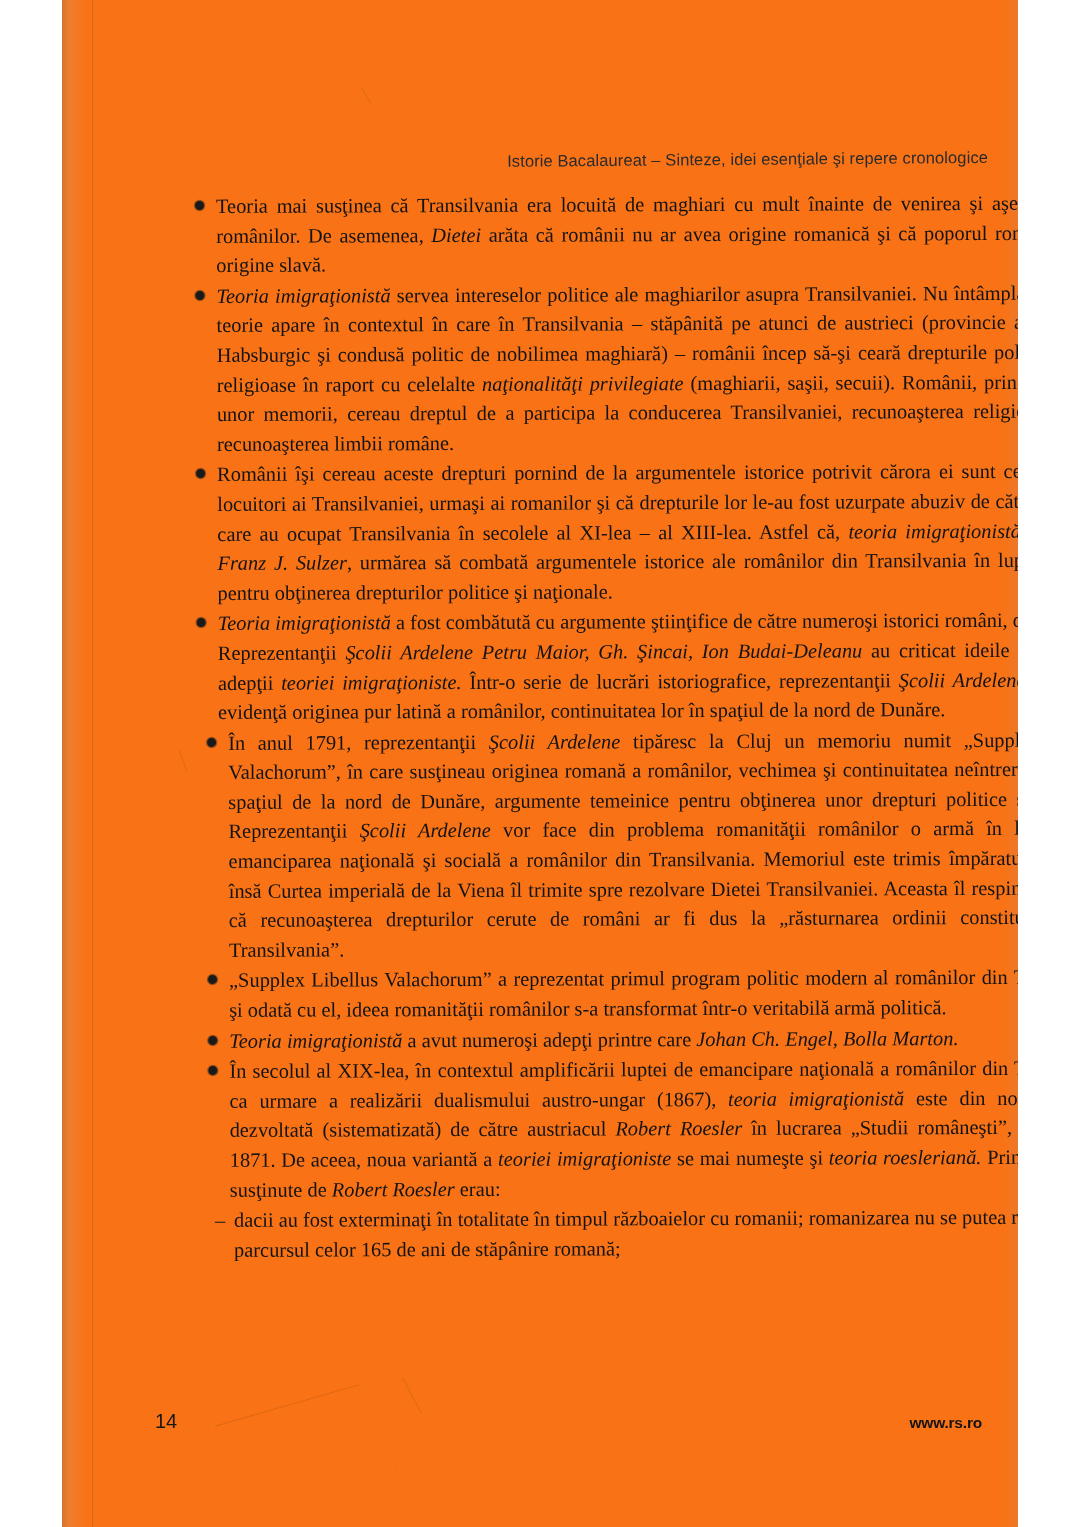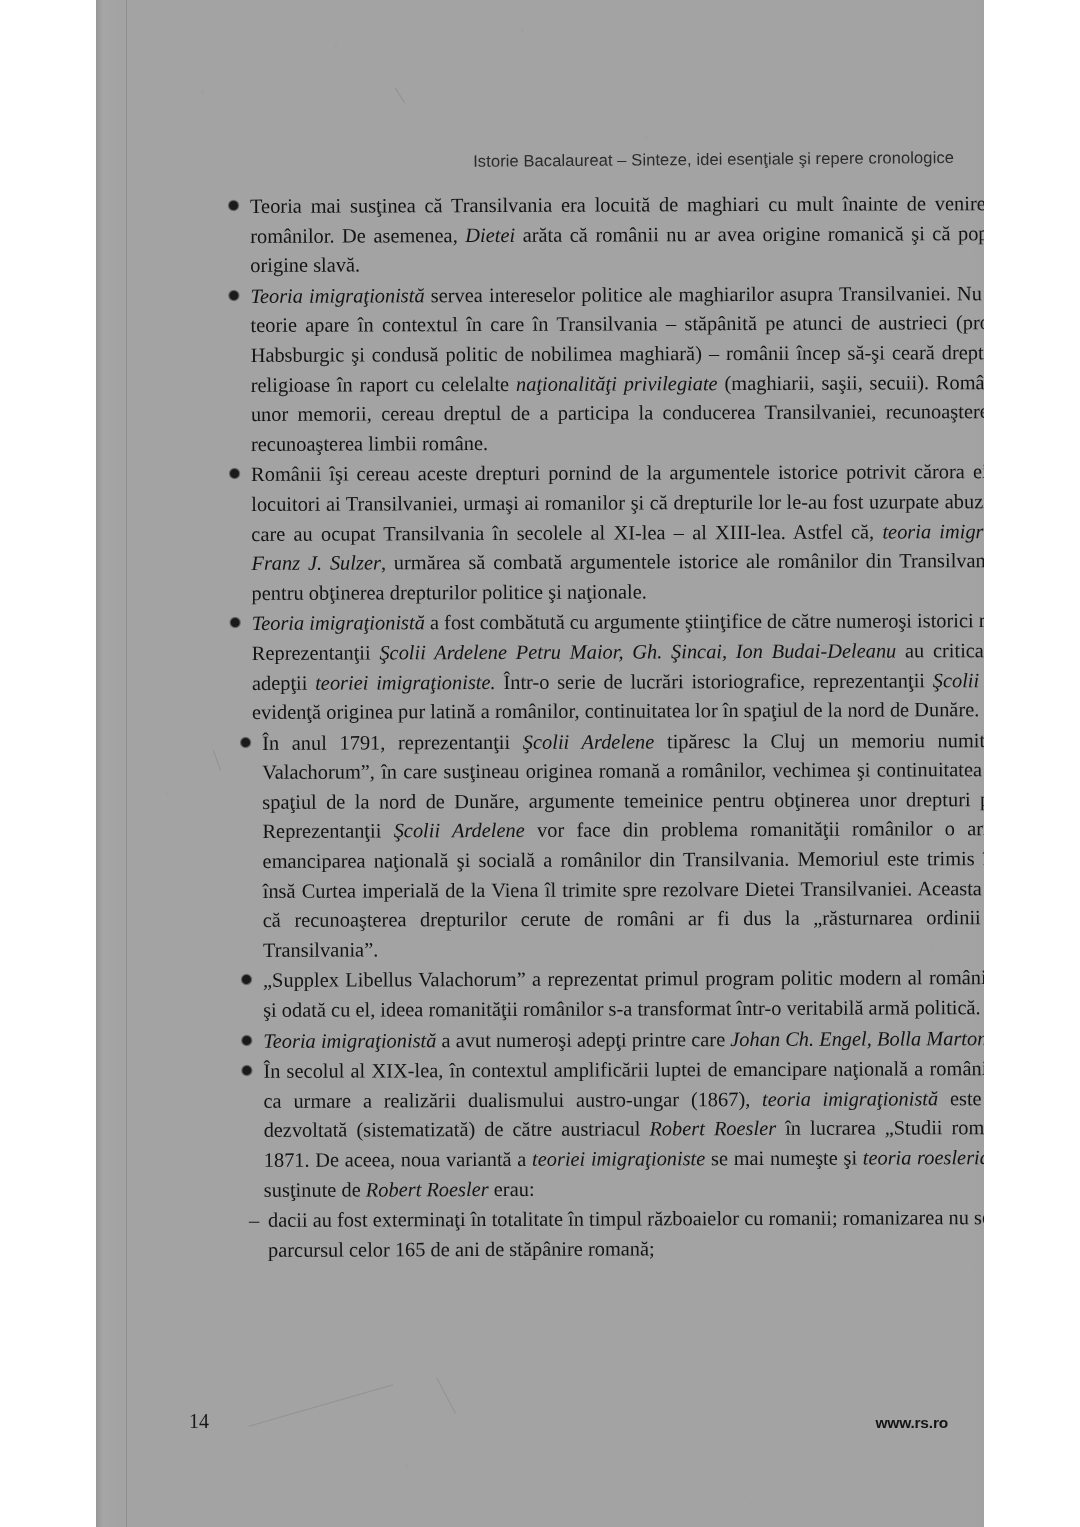--- a/index.html
+++ b/index.html
@@ -4,24 +4,24 @@
 <title>Istorie Bacalaureat — page 14</title>
 <style>
   html, body {
     margin: 0;
     padding: 0;
     background: #ffffff;
   }
 
   .page {
     position: relative;
-    width: 888px;
+    width: 956px;
     height: 1527px;
     margin: 0 auto;
-    background: #a3a3a3;
+    background: #f97316;
     overflow: hidden;
     font-family: "Liberation Serif", "DejaVu Serif", serif;
     color: #141414;
   }
 
   
   .scan-noise {
     position: absolute;
     inset: 0;
     pointer-events: none;
@@ -137,21 +137,21 @@
 
   em, .it {
     font-style: italic;
   }
 
   
   .page-number {
     position: absolute;
     left: 93px;
     top: 1410px;
-    font-family: Liberation Serif, serif;
+    font-family: Liberation Sans, sans-serif;
     font-size: 20px;
     color: #181818;
   }
   .site-url {
     position: absolute;
     right: 36px;
     top: 1414px;
     font-family: "Liberation Sans", "DejaVu Sans", sans-serif;
     font-size: 15.5px;
     font-weight: 700;

